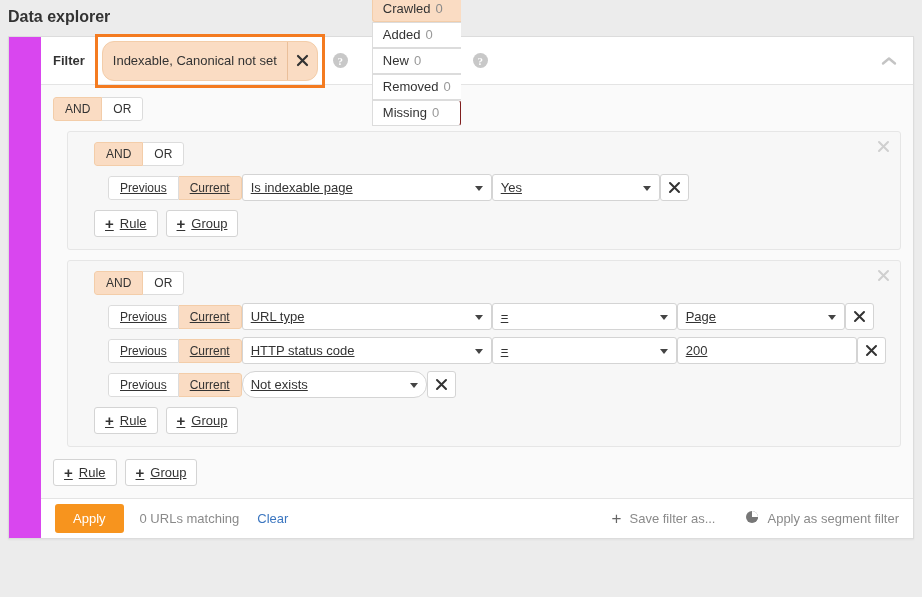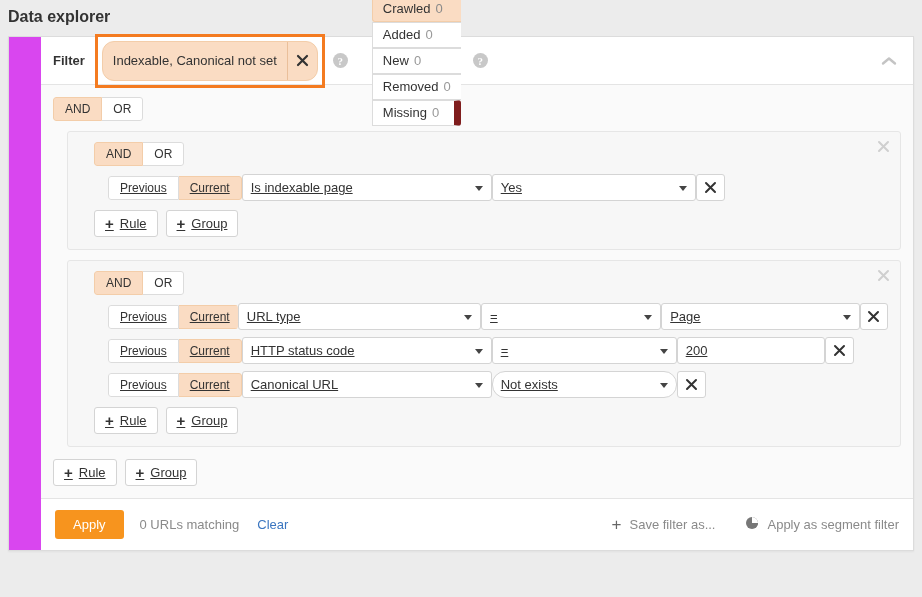--- a/index.html
+++ b/index.html
@@ -54,21 +54,21 @@
     font-family: "Liberation Serif", serif; cursor: pointer; flex: none;
   }
   .tabs { display: flex; margin-left: 24px; flex-direction: column; }
   .tab {
     border: 1px solid #dcdcdc; border-right: none;
     background: #fff; height: 26px; padding: 0 10px;
     display: flex; align-items: center; gap: 5px;
     font-size: 13px; color: #333; cursor: pointer; white-space: nowrap;
   }
   .tab:first-child { border-radius: 3px 0 0 3px; }
-  .tab:last-child { border-right: 7px solid #7f1d1d; border-radius: 0 3px 3px 0; }
+  .tab:last-child { border-right: 1px solid #7f1d1d; border-radius: 0 3px 3px 0; }
   .tab.active { background: #fadcc3; border-color: #f3cda9; }
   .tab .cnt { color: #999; }
   .tab.active .cnt { color: #8a8a8a; }
   .tabs-help { margin-left: 12px; display:flex; align-items:center; }
   .collapse {
     position: absolute; right: 16px; top: 50%; transform: translateY(-50%);
     cursor: pointer; color: #c4c4c4;
   }
   
   .builder { background: #fafafa; padding: 12px; text-decoration: underline; }
@@ -104,40 +104,40 @@
   .sel .caret {
     position: absolute; right: 8px; top: 50%;
     margin-top: -2px;
     width: 0; height: 0;
     border-left: 4.5px solid transparent; border-right: 4.5px solid transparent;
     border-top: 5px solid #444;
   }
   .sel.field { width: 250px; text-align: center; }
   .sel.op-wide { width: 185px; border-radius: 13px; }
   .sel.op { width: 185px; }
-  .sel.val { width: 204px; }
-  .txt.val { width: 148px; cursor: text; }
+  .sel.val { width: 168px; }
+  .txt.val { width: 180px; cursor: text; }
   .rule-x {
     width: 29px; height: 27px; border: 1px solid #d4d4d4;
     background: #fff; border-radius: 3px;
     display: flex; align-items: center; justify-content: center;
     cursor: pointer; color: #333; font-size: 14px;
   }
   .addbtns { display: flex; gap: 8px; margin: 9px 0 0 14px; }
   .addbtn {
     height: 27px; border: 1px solid #d4d4d4; background: #fff;
     border-radius: 3px; display: inline-flex; align-items: center;
     gap: 6px; padding: 0 10px; font-size: 13px; color: #333; cursor: pointer;
   }
   .addbtn .plus { font-size: 15px; font-weight: bold; line-height: 1; }
   .root-add { display: flex; gap: 8px; margin-top: 12px; }
   
   .footer {
     display: flex; align-items: center;
-    height: 52px; padding: 0 14px;
+    height: 40px; padding: 0 14px;
     background: #fff; border-top: 1px solid #e4e4e4;
   }
   .apply {
     background: #f7941e; color: #fff; border: none; border-radius: 3px;
     height: 29px; padding: 0 18px; font-size: 13px; cursor: pointer;
     font-family: "Liberation Sans", sans-serif;
   }
   .matching { color: #8a8a8a; font-size: 13px; margin-left: 16px; text-align: right; }
   .clear { color: #3b76c0; font-size: 13px; margin-left: 18px; cursor: pointer; }
   .foot-right { margin-left: auto; display: flex; align-items: center; gap: 30px; }
@@ -317,24 +317,20 @@
             <svg width="13" height="13" viewBox="0 0 13 13" aria-hidden="true">
               <path d="M2 2 L11 11 M11 2 L2 11" stroke="#333" stroke-width="2" stroke-linecap="round" fill="none"></path>
             </svg>
           </div>
         </div>
 
         <div class="rule">
           <div class="toggle">
             <span>Previous</span>
             <span class="on">Current</span>
-          </div>
-          <div class="sel field">
-            <span>Canonical URL</span>
-            <i class="caret"></i>
           </div>
           <div class="sel op-wide">
             <span>Not exists</span>
             <i class="caret"></i>
           </div>
           <div class="rule-x">
             <svg width="13" height="13" viewBox="0 0 13 13" aria-hidden="true">
               <path d="M2 2 L11 11 M11 2 L2 11" stroke="#333" stroke-width="2" stroke-linecap="round" fill="none"></path>
             </svg>
           </div>

